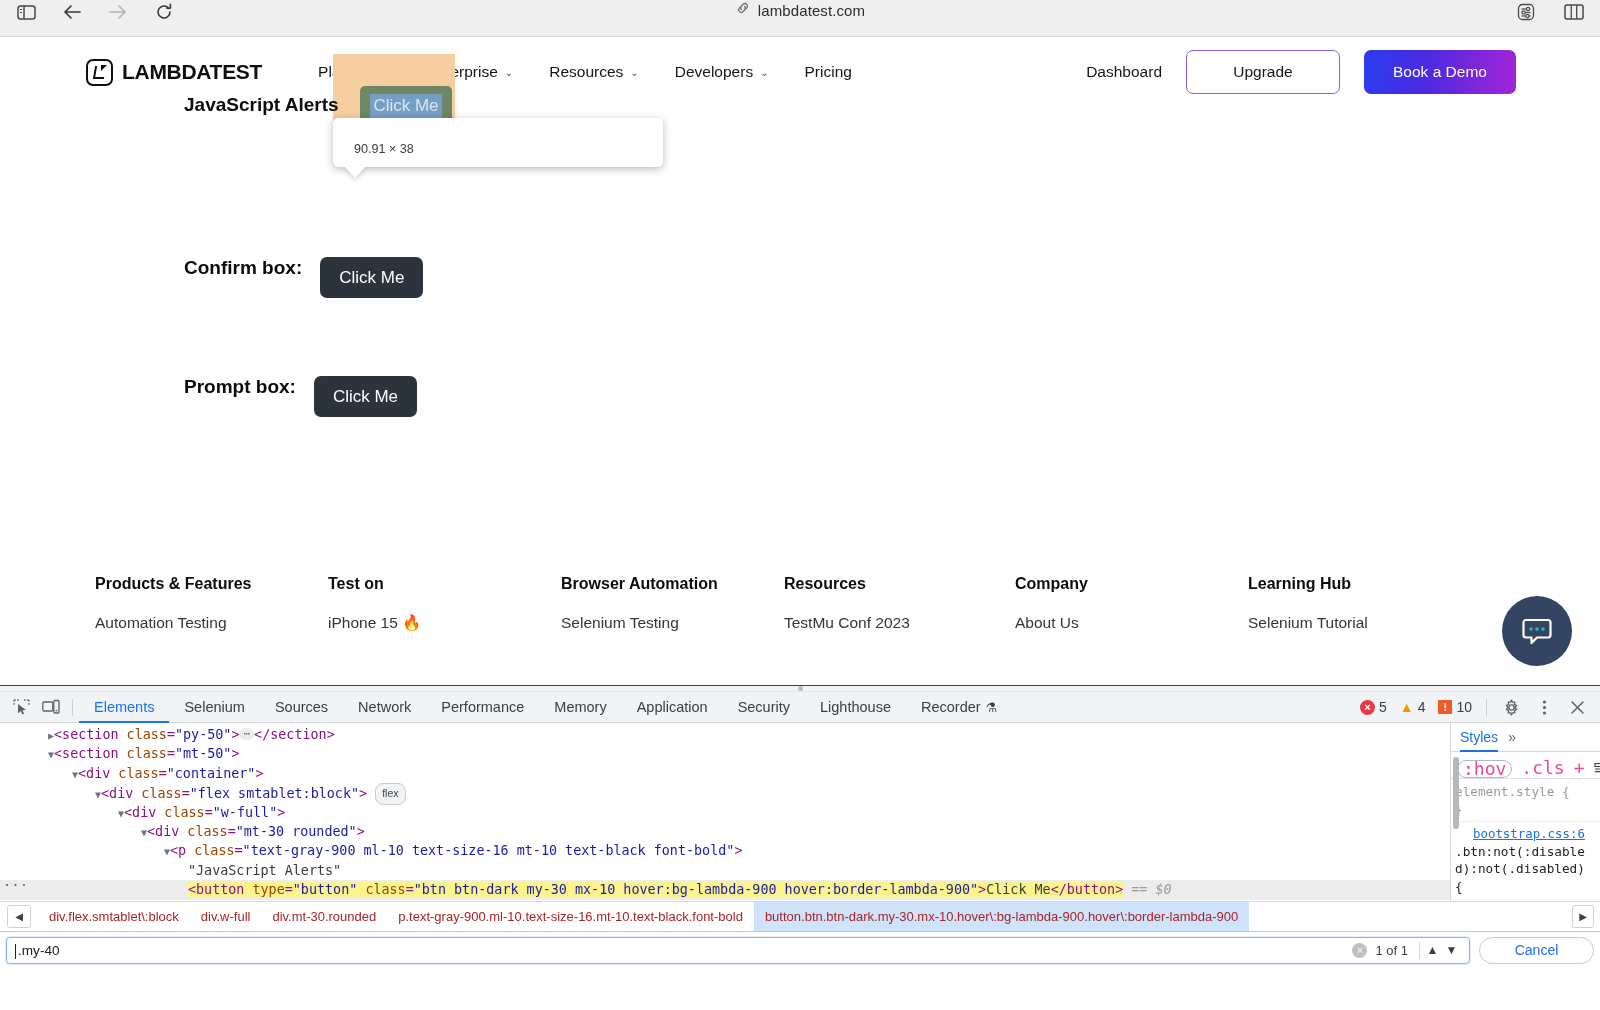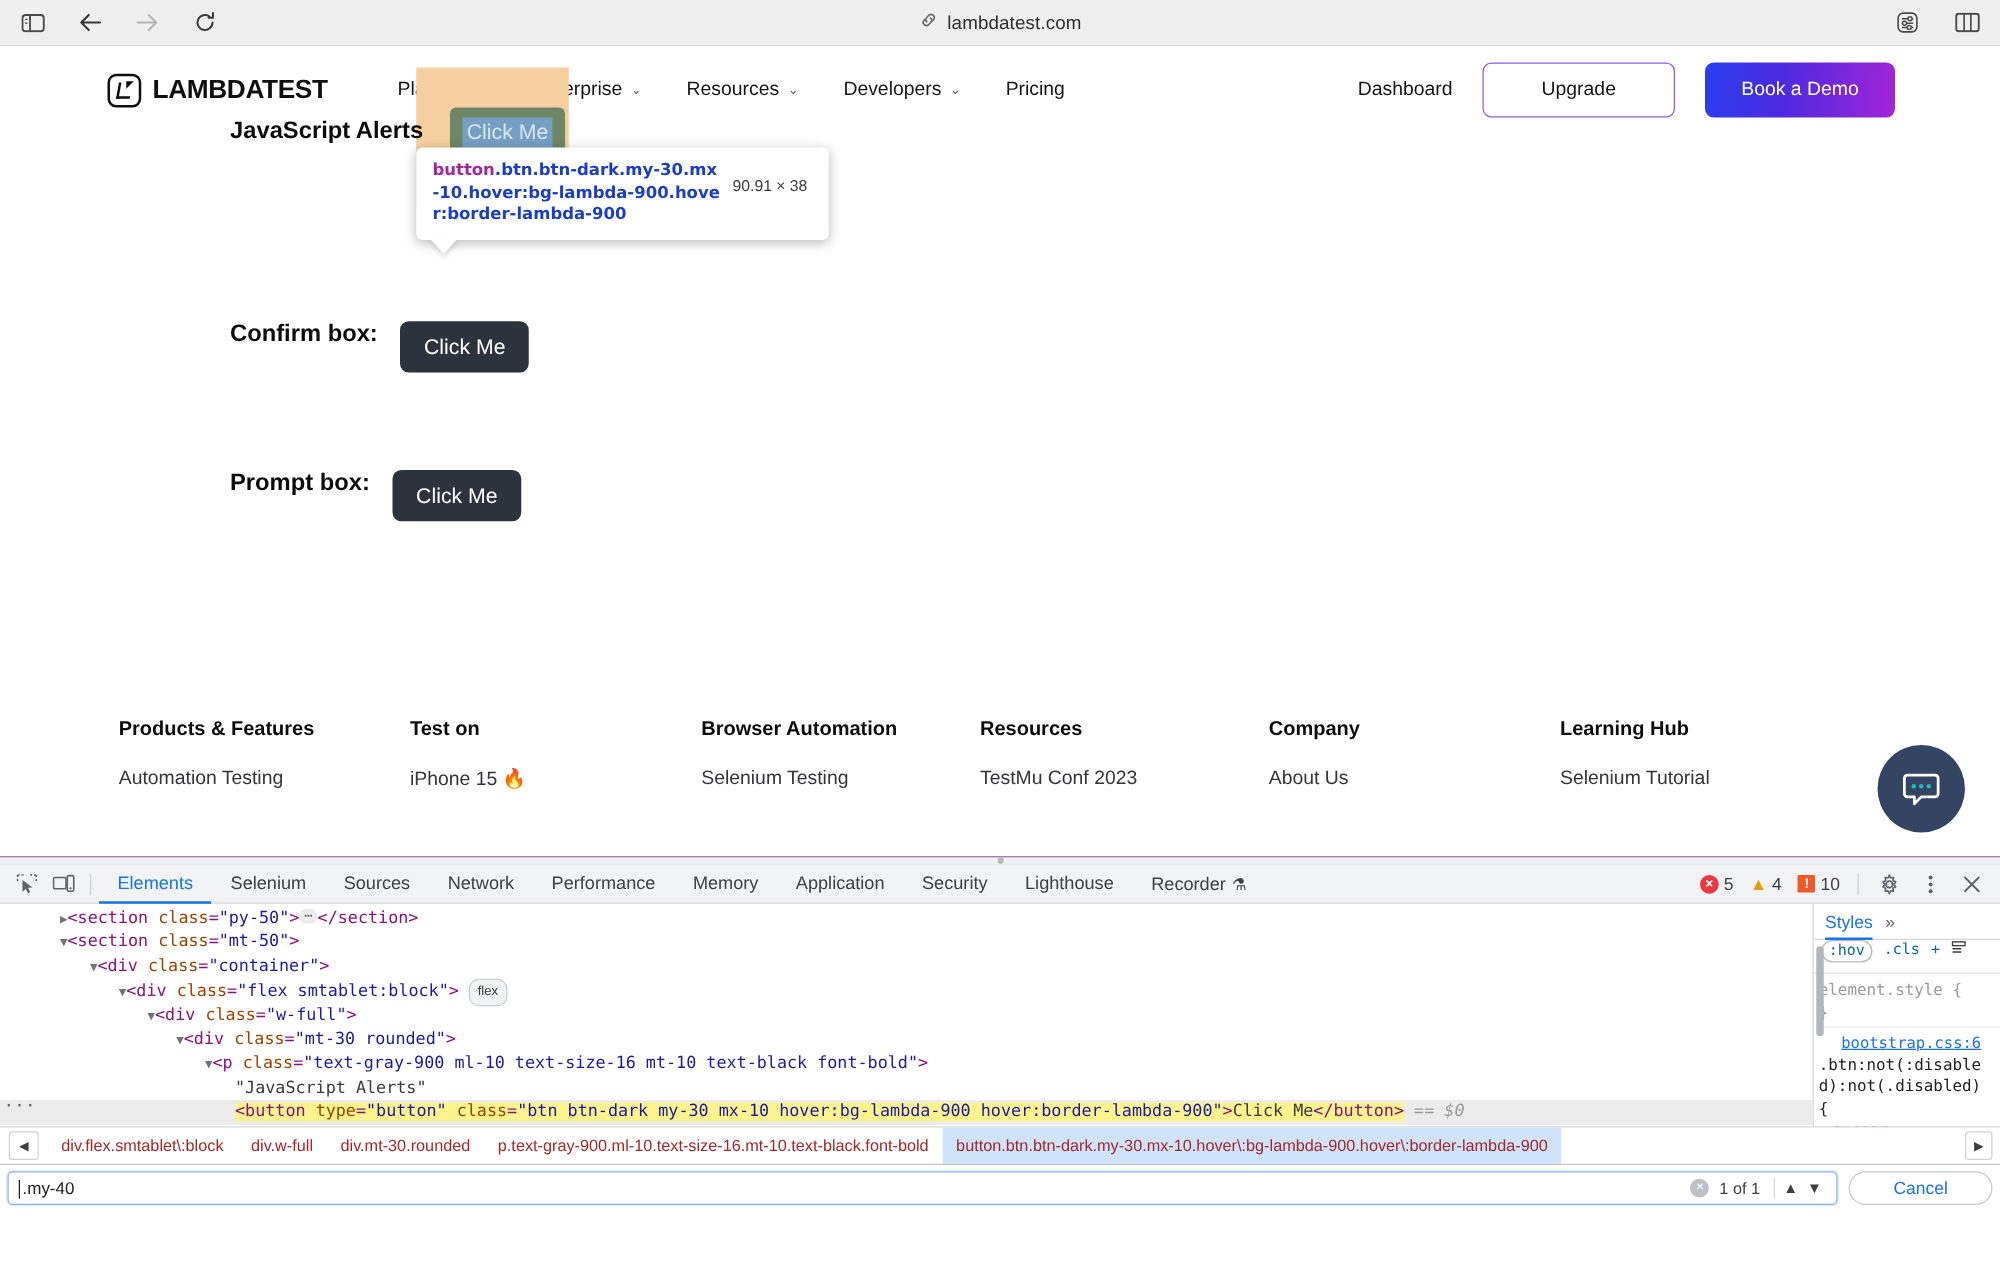--- a/index.html
+++ b/index.html
@@ -9,21 +9,21 @@
     background: #ffffff;
     -webkit-font-smoothing: antialiased;
   }
 
   
   .browser-chrome {
     height: 37px;
     background: #f0efef;
     border-bottom: 1px solid #dcdbdb;
     display: flex;
-    align-items: center;
+    align-items: flex-start;
     position: relative;
     padding: 0 14px;
   }
   .chrome-left { display: flex; align-items: center; gap: 22px; }
   .chrome-btn {
     width: 24px; height: 24px;
     display: flex; align-items: center; justify-content: center;
     color: #4a4a4a;
   }
   .chrome-btn.disabled { color: #b5b5b5; }
@@ -392,26 +392,26 @@
     color: #1a73e8;
     height: 29px; line-height: 29px;
     box-shadow: inset 0 -2px 0 #1a73e8;
     cursor: pointer;
   }
   .styles-more { font-size: 14px; color: #5f6368; cursor: pointer; }
   .styles-filter {
     height: 27px;
     border-bottom: 1px solid #e0e2e4;
     display: flex;
-    align-items: flex-start;
+    align-items: flex-end;
     gap: 9px;
     padding-left: 6px;
     font-family: "DejaVu Sans Mono", monospace;
-    font-size: 12px;
-    color: #0369a1;
+    font-size: 18px;
+    color: #ec4899;
   }
   .pill-hov {
     border: 1px solid #b7babd;
     border-radius: 9px;
     padding: 0 5px 1px;
     line-height: 15px;
     cursor: pointer;
   }
   .styles-body {
     flex: 1;
@@ -645,21 +645,20 @@
     </div>
 
     <div class="header-right">
       <span class="dashboard-link">Dashboard</span>
       <button class="btn-upgrade">Upgrade</button>
       <button class="btn-demo">Book a Demo</button>
     </div>
   </div>
 
   <div class="inspect-tooltip">
-    <div class="tt-sel"><span class="tt-tag">button</span><span class="tt-cls">.btn.btn-dark.my-30.mx-10.hover:bg-lambda-900.hover:border-lambda-900</span></div>
     <div class="tt-dims">90.91 × 38</div>
     <div class="tt-arrow"></div>
   </div>
 
   <div class="demo-area">
 
     <div class="demo-row row-alerts">
       <div class="demo-label">JavaScript Alerts</div>
       <div class="highlight-margin">
         <div class="highlight-btn">

